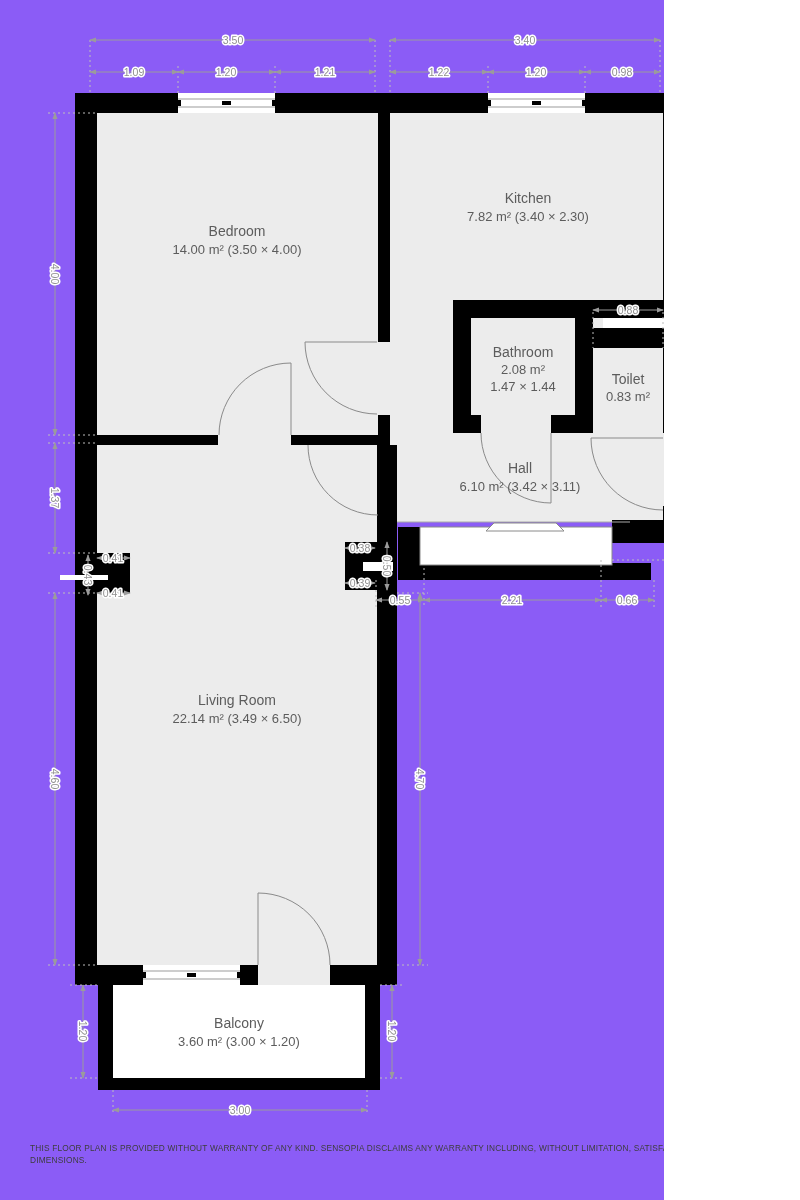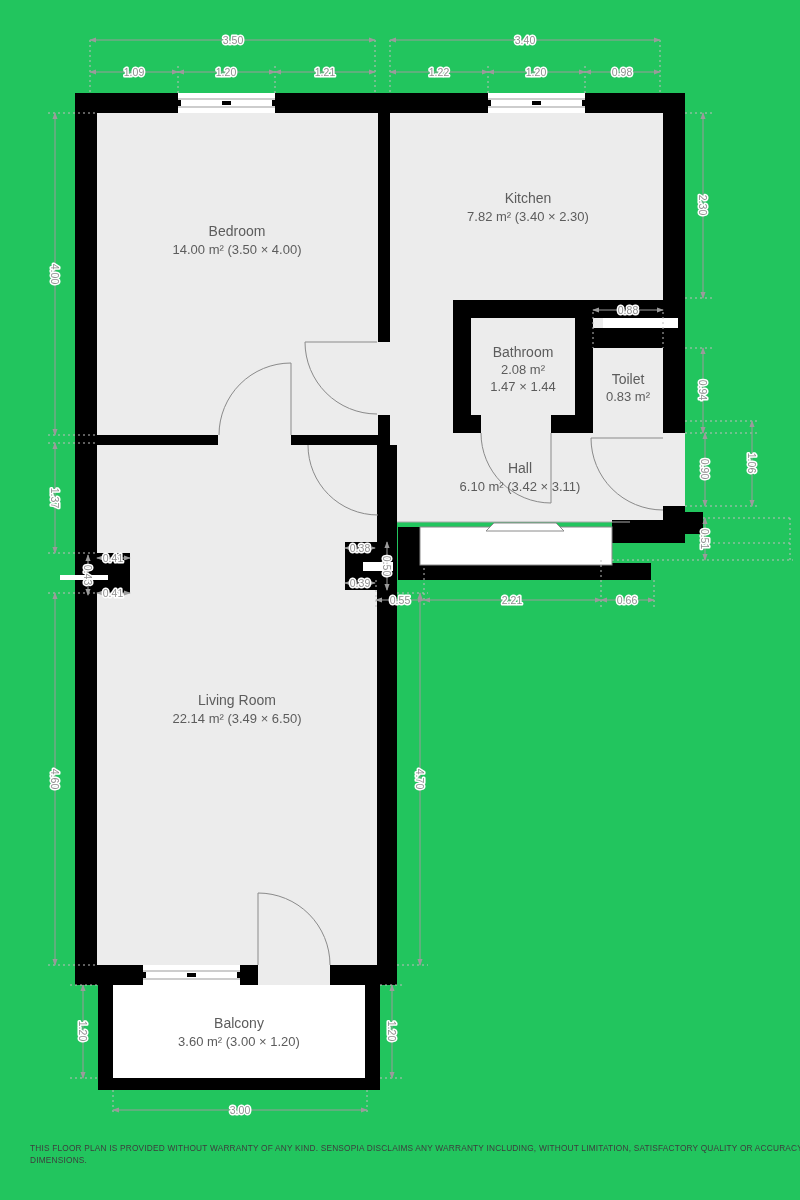--- a/index.html
+++ b/index.html
@@ -1,16 +1,16 @@
 <!DOCTYPE html>
 <html><head>
 <meta charset="utf-8">
 <style>
   html,body{margin:0;padding:0;background:#ffffff;}
-  .page{position:relative;width:800px;height:1200px;background:#22c55e;overflow:hidden;}
+  .page{position:relative;width:664px;height:1200px;background:#8b5cf6;overflow:hidden;}
   svg text{font-family:"Liberation Sans","DejaVu Sans",sans-serif;}
   .dim{font-size:10.5px;fill:#8f8f8f;text-anchor:middle;dominant-baseline:central;
        paint-order:stroke;stroke:#ffffff;stroke-width:3px;stroke-linejoin:round;}
   .room-name{font-size:14px;fill:#5c5c5c;text-anchor:middle;}
   .room-sub{font-size:13px;fill:#5c5c5c;text-anchor:middle;}
   .footer-text{font-size:8.3px;fill:#3d3d3d;letter-spacing:0.2px;}
   .wall{fill:#000000;}
   .roomfill{fill:#ececec;}
   .dimline{stroke:#9b9b9b;stroke-width:1;fill:none;}
   .extline{stroke:#bdbdbd;stroke-width:1;fill:none;stroke-dasharray:2,3;}

